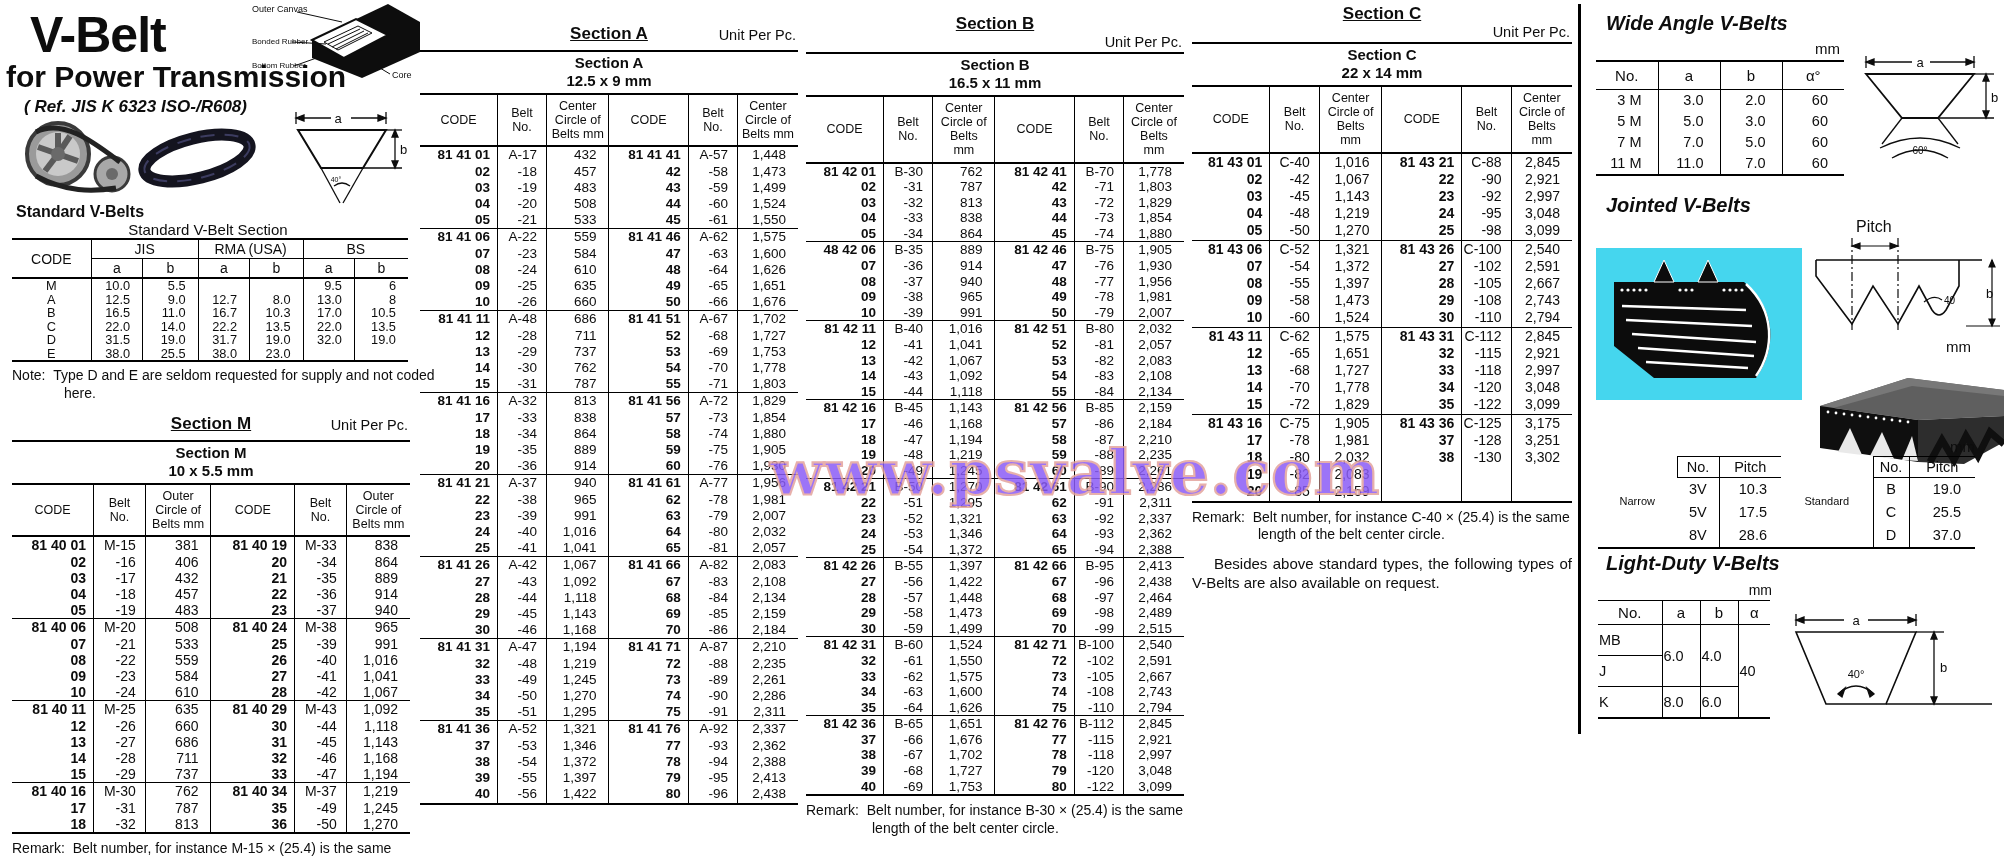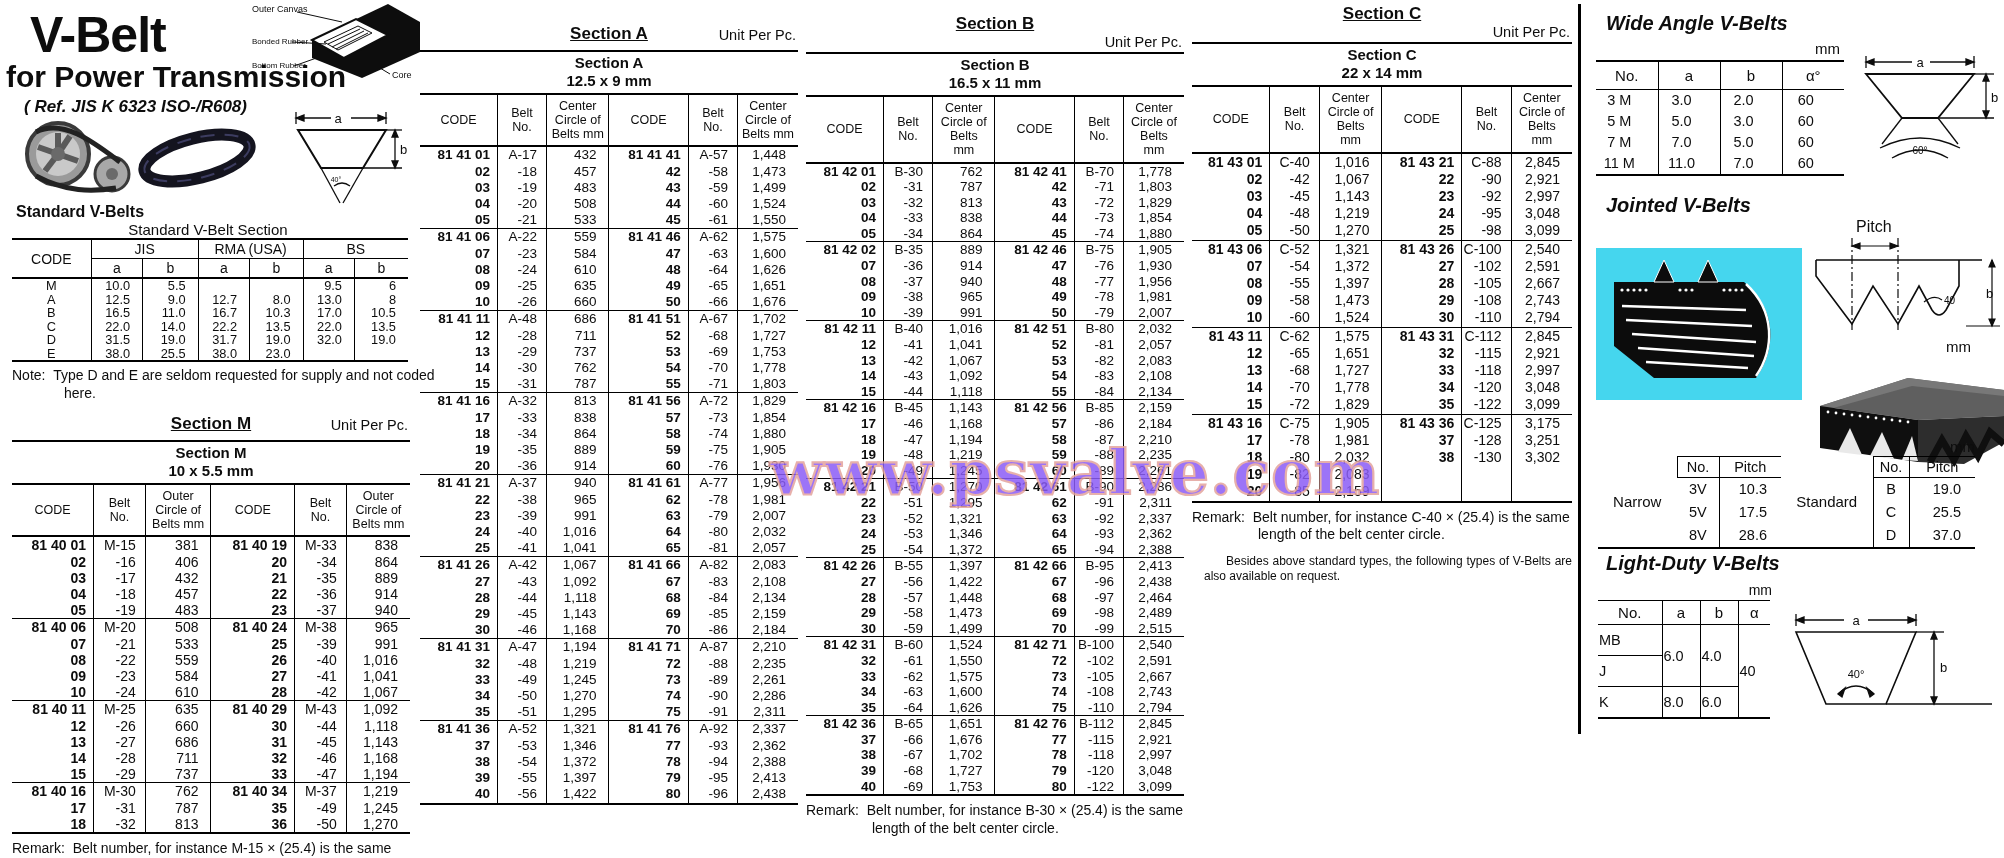--- a/index.html
+++ b/index.html
@@ -46,37 +46,37 @@
   .sec-table td{padding:0;white-space:nowrap;}
   .sec-table tr.gs td{border-top:1.8px solid #000;}
   .sec-m .sec-table td{height:16.2px;font-size:14px;line-height:16.2px;}
   .sec-a .sec-table td{height:16.2px;font-size:13.5px;line-height:16.2px;}
   .sec-b .sec-table td{height:15.6px;font-size:13.5px;line-height:15.6px;}
   .sec-c .sec-table td{height:17.2px;font-size:14px;line-height:17.2px;}
   .sec-table .code{text-align:right;padding-right:7px;font-weight:bold;}
   .sec-table .belt{text-align:right;padding-right:9px;}
   .sec-table .circ{text-align:right;padding-right:12px;}
   .remark{margin-top:6px;font-size:14px;line-height:1.25;padding-left:66px;text-indent:-66px;}
-  .extra-note{margin-top:10px;font-size:12px;line-height:1.3;text-align:justify;text-indent:22px;margin-left:12px;}
+  .extra-note{margin-top:10px;font-size:15px;line-height:1.3;text-align:justify;text-indent:22px;}
 
   
   .panel-title{font-size:20px;font-weight:800;font-style:italic;}
   .mm-label{font-size:15px;text-align:right;}
   .wa-table{width:248px;border-collapse:collapse;table-layout:fixed;
             border-top:2px solid #000;border-bottom:2px solid #000;}
   .wa-table th{font-weight:normal;font-size:15px;padding:5px 0;border-bottom:1.5px solid #000;text-align:center;}
-  .wa-table td{font-size:14.5px;height:19px;line-height:19px;text-align:center;padding-right:16px;white-space:nowrap;}
+  .wa-table td{font-size:14.5px;height:19px;line-height:19px;text-align:right;padding-right:16px;white-space:nowrap;}
   .wa-table td+td,.wa-table th+th{border-left:1.5px solid #000;}
 
   .ns-table{width:377px;border-collapse:collapse;table-layout:fixed;border-bottom:2px solid #000;}
   .ns-table th{font-weight:normal;font-size:14.5px;padding:2px 0;text-align:center;
                border-top:1.5px solid #000;border-bottom:1.5px solid #000;}
   .ns-table td{font-size:14.5px;height:21px;line-height:21px;text-align:center;white-space:nowrap;}
   .ns-table td+td,.ns-table td+th,.ns-table th+th,.ns-table th+td{border-left:1.5px solid #000;}
-  .ns-table .lbl{font-size:15px;border-left:none;}
+  .ns-table .lbl{font-size:11px;border-left:none;}
   .ns-table .pv{text-align:right;padding-right:14px;}
 
   .ld-table{width:172px;border-collapse:collapse;table-layout:fixed;
             border-top:1.5px solid #000;border-bottom:2px solid #000;}
   .ld-table th{font-weight:normal;font-size:15px;padding:3px 0;border-bottom:1.5px solid #000;text-align:center;}
   .ld-table td{font-size:14.5px;height:28px;text-align:left;white-space:nowrap;}
   .ld-table td+td,.ld-table th+th{border-left:1.5px solid #000;}
   .ld-table td.bb{border-bottom:1.5px solid #000;}
 
   .divider{width:2.5px;background:#000;}
@@ -836,21 +836,21 @@
           </tr>
           <tr>
             <td class="code">05</td>
             <td class="belt">-34</td>
             <td class="circ">864</td>
             <td class="code">45</td>
             <td class="belt">-74</td>
             <td class="circ">1,880</td>
           </tr>
           <tr class="gs">
-            <td class="code">81 42 02</td>
+            <td class="code">48 42 06</td>
             <td class="belt">B-35</td>
             <td class="circ">889</td>
             <td class="code">81 42 46</td>
             <td class="belt">B-75</td>
             <td class="circ">1,905</td>
           </tr>
           <tr>
             <td class="code">07</td>
             <td class="belt">-36</td>
             <td class="circ">914</td>

